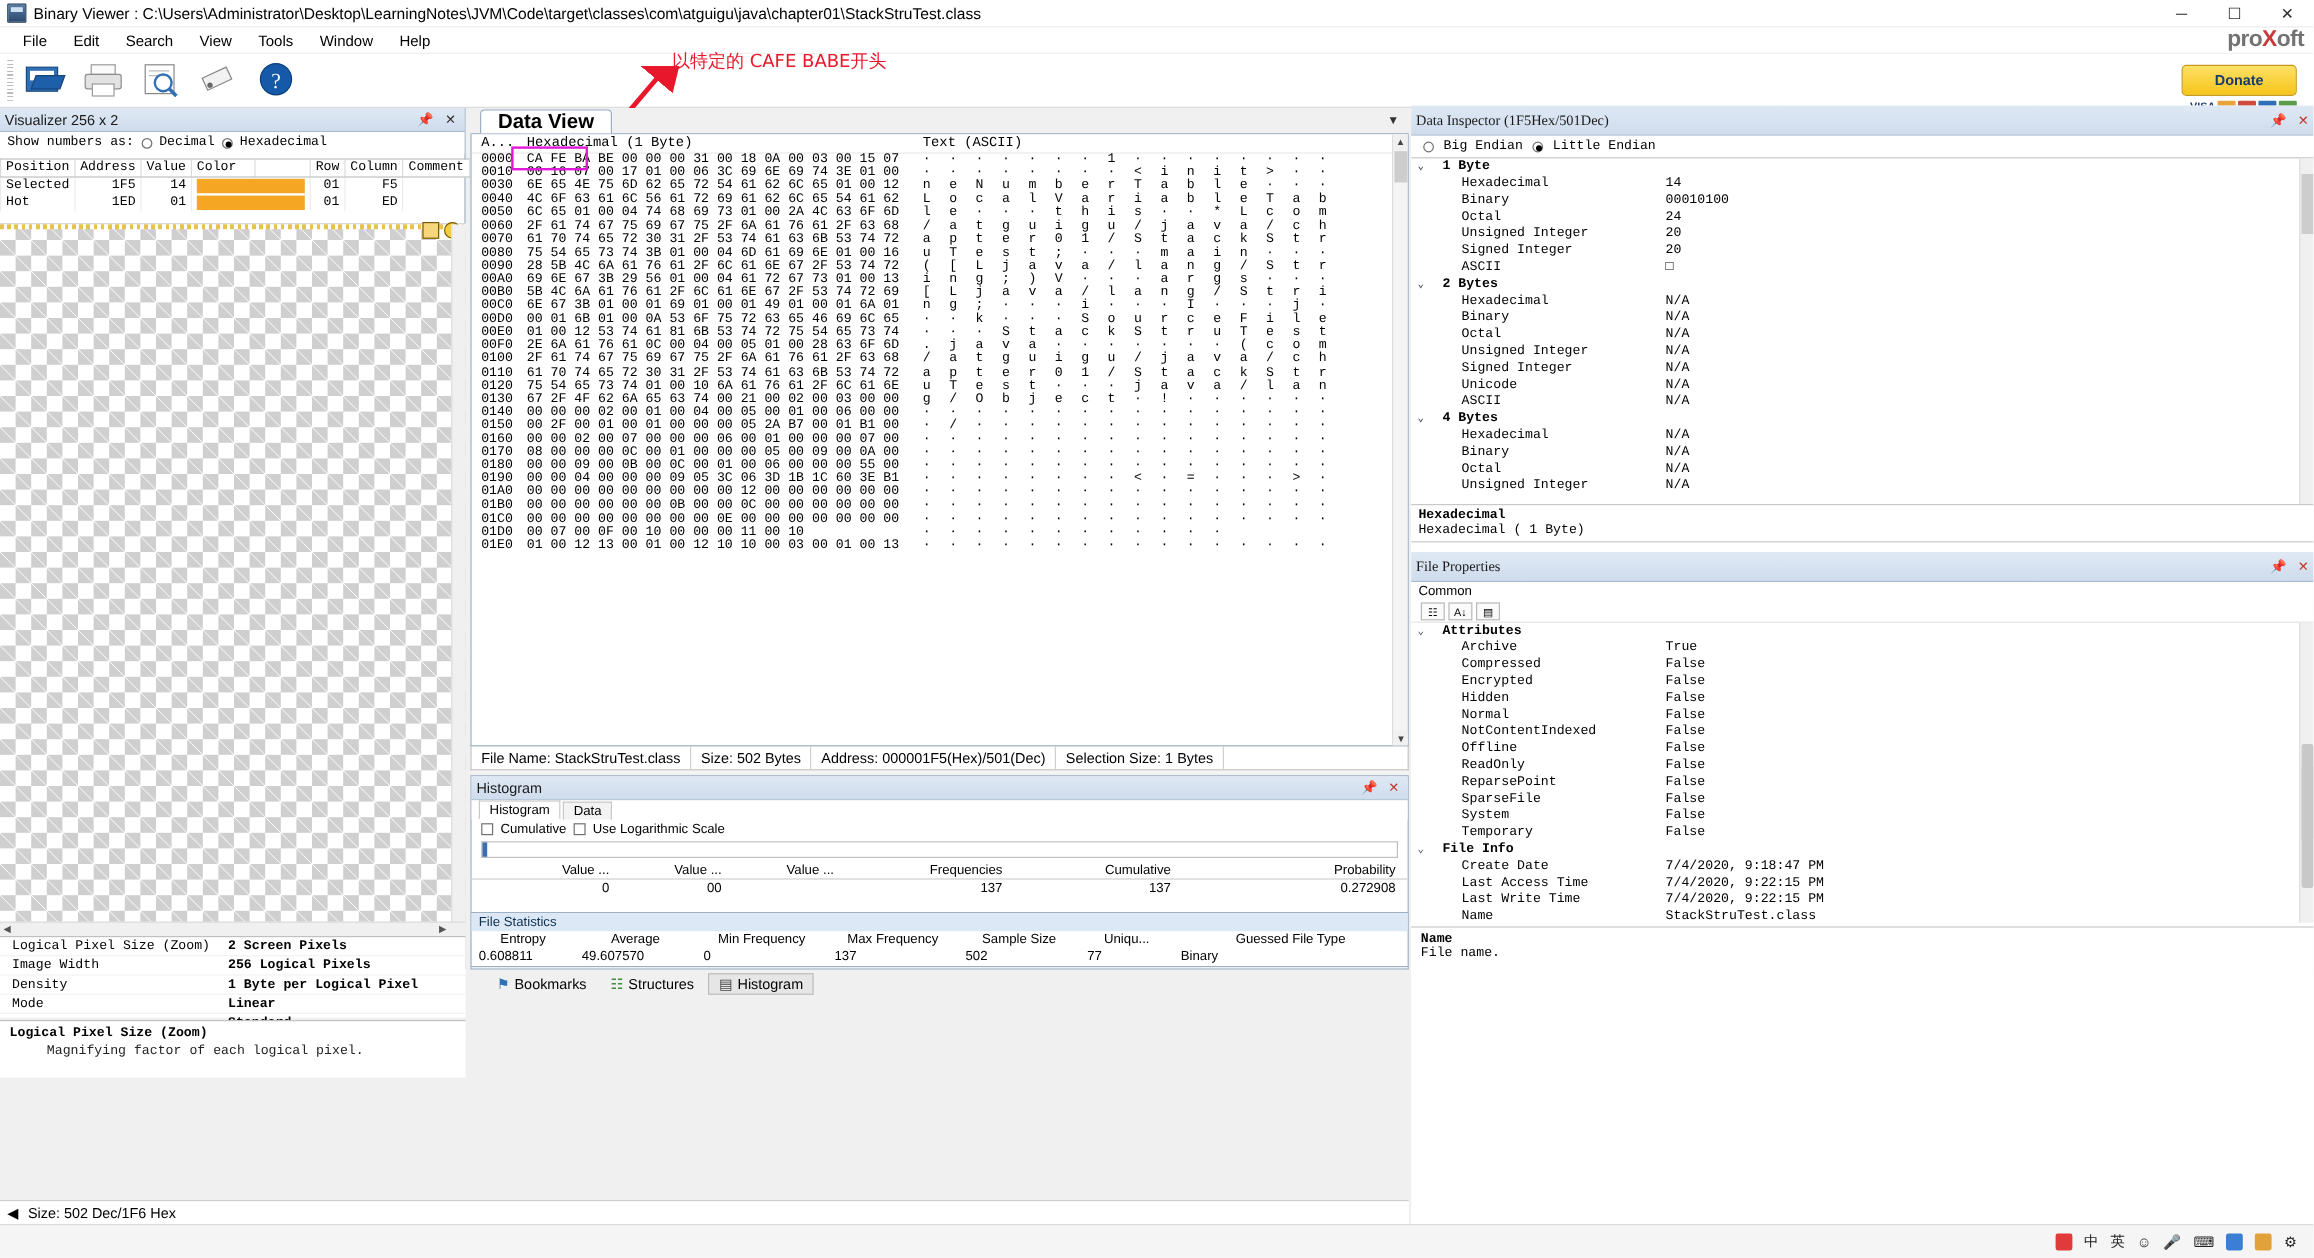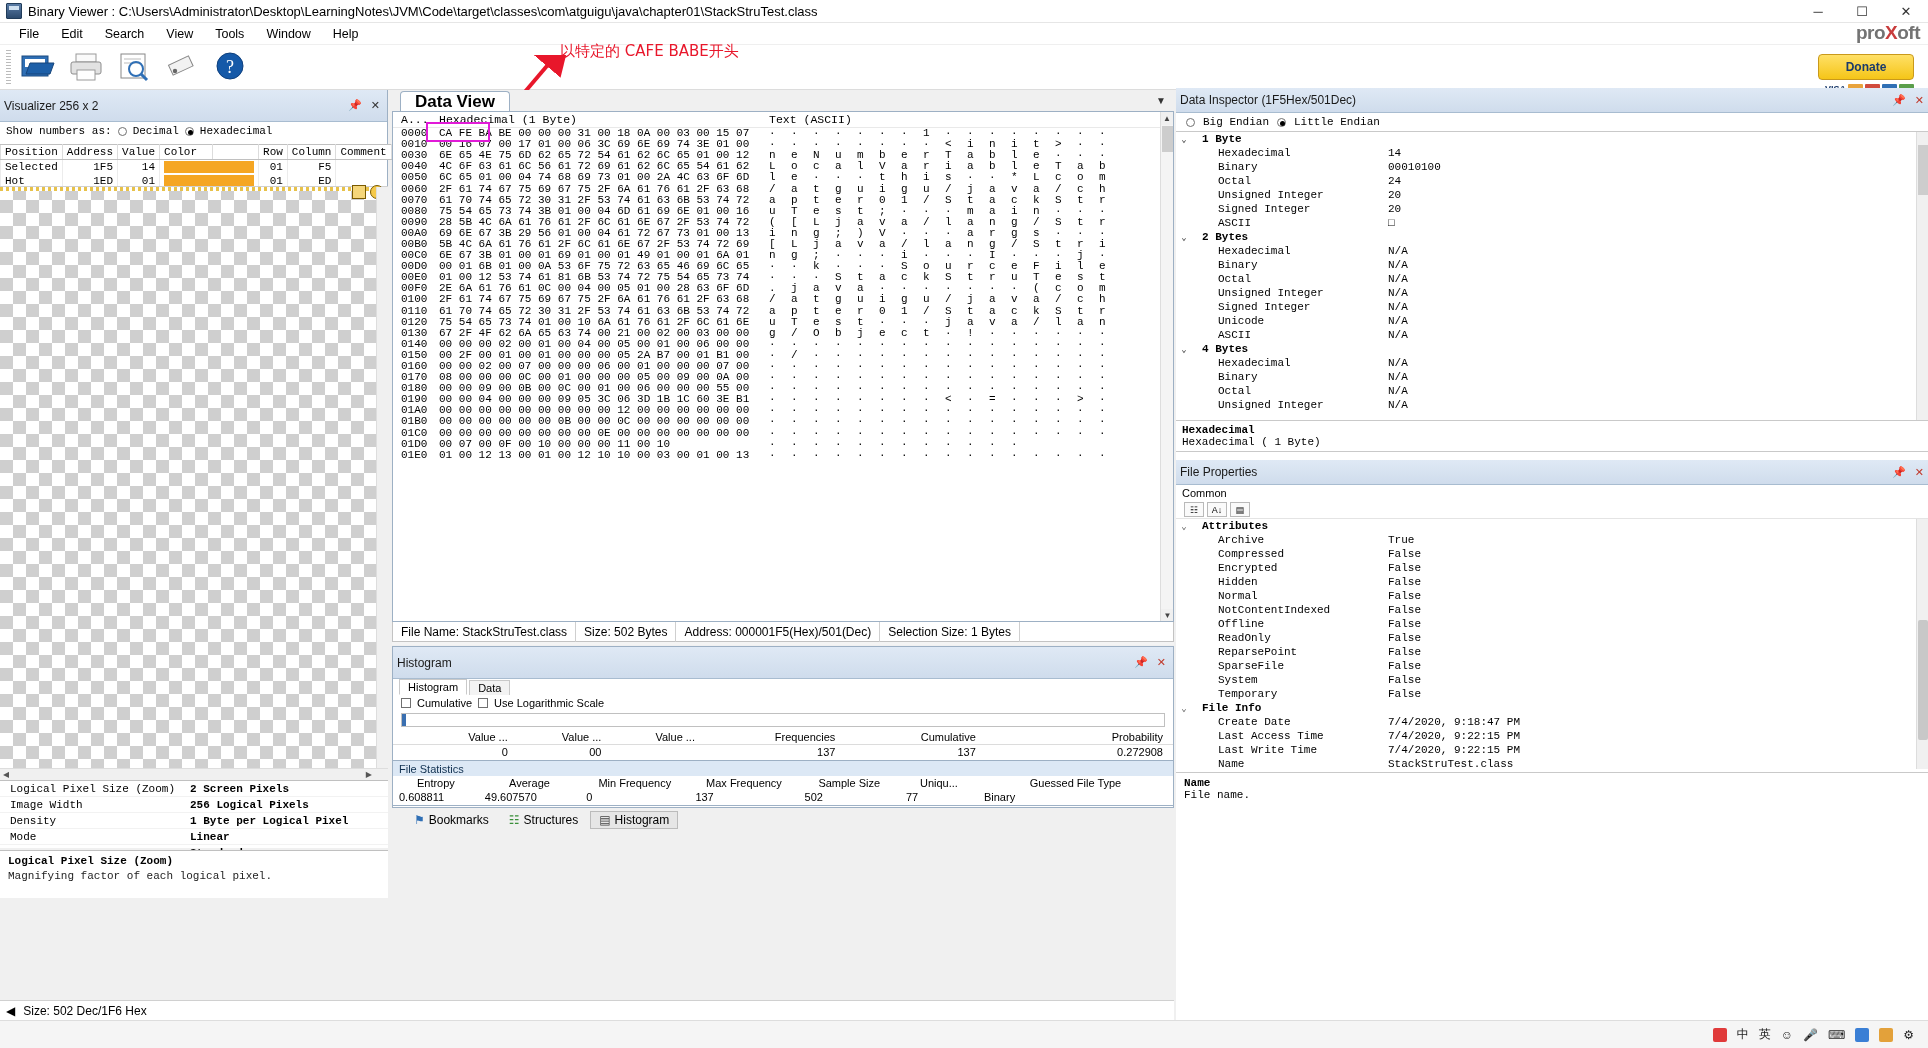--- a/index.html
+++ b/index.html
@@ -78,21 +78,21 @@
   }
   .cards{position:absolute;right:14px;top:84px;display:flex;gap:2px;align-items:center;}
   .cards i{display:block;width:15px;height:10px;border-radius:1px;}
 
   
   .vispanel{
     position:absolute;left:0;top:90px;width:388px;height:718px;
     background:#fff;border-right:1px solid #9db0c4;
   }
   .panelhdr{
-    height:32px;background:linear-gradient(#dfe9f5,#cfdcec);
+    height:20px;background:linear-gradient(#dfe9f5,#cfdcec);
     display:flex;align-items:center;padding:0 4px;
     border-bottom:1px solid #a8bcd0;
     font-size:11.5px;color:#103050;
   }
   .panelhdr .ttl{flex:1;font-size:12px;color:#1a1a1a;}
   .panelhdr .pinx{display:flex;gap:9px;padding-right:3px;font-size:11px;color:#333;}
   .vis-opts{
     height:18px;display:flex;align-items:center;gap:6px;padding-left:6px;
     font-size:11px;font-family:"Liberation Mono",monospace;color:#000;
     background:#fff;
@@ -149,21 +149,21 @@
   }
   .lprops .row{display:flex;height:16px;align-items:center;border-bottom:1px solid #f2f2f2;}
   .lprops .k{width:190px;padding-left:10px;color:#000;}
   .lprops .v{font-weight:bold;color:#000;}
   .lhelp{
     position:absolute;left:0;top:760px;width:388px;height:48px;
     background:#fff;border-top:1px solid #c0c0c0;padding:4px 8px;
     font-family:"Liberation Mono",monospace;font-size:11px;
   }
   .lhelp .h1{font-weight:bold;}
-  .lhelp .h2{color:#222;margin-top:3px;}
+  .lhelp .h2{color:#222;margin-top:3px;margin-left:31px;}
 
   
   .center{
     position:absolute;left:392px;top:90px;width:782px;height:555px;
     background:#f4f4f4;
   }
   .tabstrip{
     height:22px;background:#f0f0f0;display:flex;align-items:flex-end;padding-left:8px;
     border-bottom:1px solid #9db0c4;
   }
@@ -244,21 +244,21 @@
     position:absolute;left:392px;top:810px;width:782px;height:20px;
     display:flex;align-items:center;gap:4px;padding-left:14px;font-size:12px;
   }
   .bottombar .bt{display:flex;align-items:center;gap:4px;padding:1px 8px;color:#000;}
   .bottombar .bt.on{background:#e6e6e6;border:1px solid #bbb;}
 
   
   .rightcol{position:absolute;left:1176px;top:88px;width:752px;height:940px;background:#fff;}
   .insp-hdr{
     height:18px;background:linear-gradient(#dfe9f5,#cfdcec);border-bottom:1px solid #a8bcd0;
-    display:flex;align-items:center;padding:12px 4px;font-size:12px;color:#1a1a1a;
+    display:flex;align-items:center;padding:12px 4px;font-size:12px;color:#1a1a1a;font-family:Liberation Serif, serif;
   }
   .endian{height:18px;display:flex;align-items:center;gap:8px;padding-left:10px;
     font-family:"Liberation Mono",monospace;font-size:11px;}
   .inspgrid{
     height:290px;overflow:hidden;border:1px solid #c9c9c9;border-left:none;border-right:none;
     font-family:"Liberation Mono",monospace;font-size:11px;position:relative;background:#fff;
   }
   .ig-row{display:flex;height:14px;align-items:center;}
   .ig-row.group{font-weight:bold;}
   .ig-row .exp{width:16px;text-align:center;color:#444;font-size:9px;}

